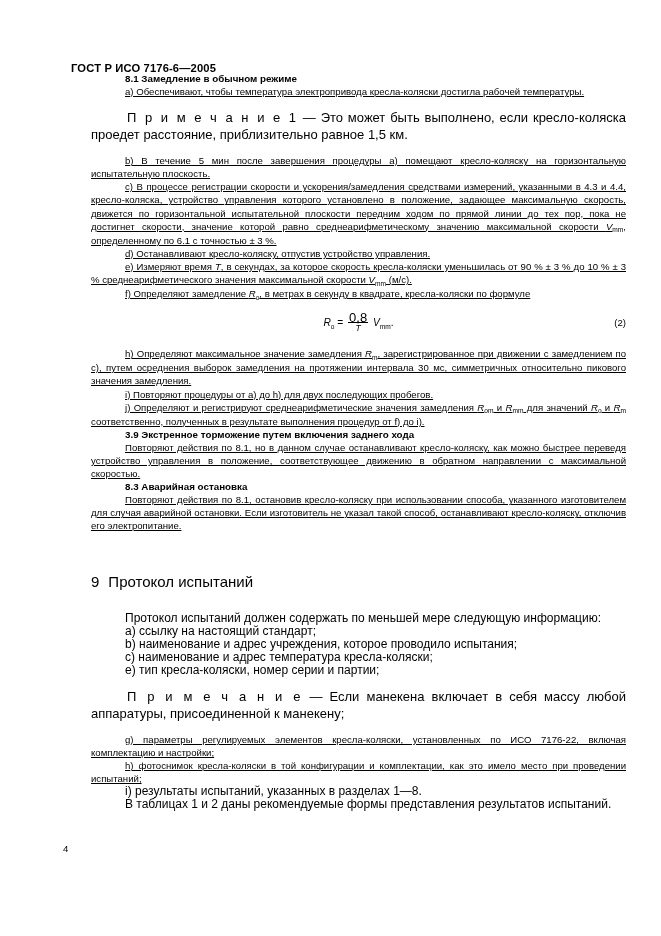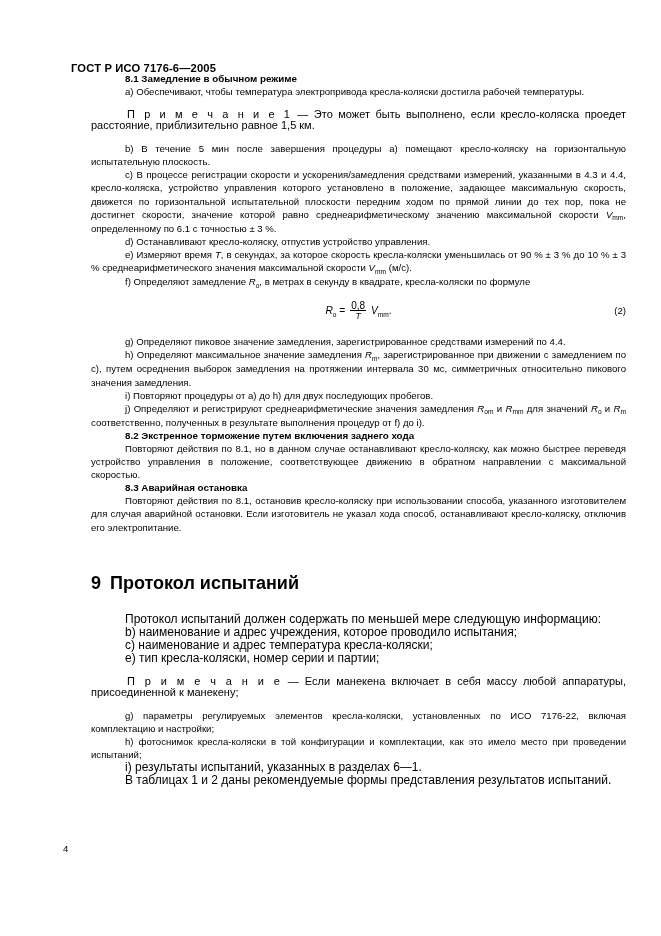--- a/index.html
+++ b/index.html
@@ -39,31 +39,32 @@
   }
   p {
     margin: 0;
     font-size: 9.6px;
     line-height: 13.1px;
     text-align: justify;
     text-justify: inter-word;
   }
   .ind {
     text-indent: 34px;
+    text-decoration: underline;
   }
   .sec-head {
     font-size: 9.8px;
     font-weight: bold;
     line-height: 13.1px;
     margin: 0;
     text-indent: 34px;
   }
   .note {
-    font-size: 11px;
-    line-height: 11px;
+    font-size: 13px;
+    line-height: 17px;
     text-align: justify;
     margin: 0;
     text-indent: 36px;
   }
   .note-lbl {
     letter-spacing: 1.9px;
   }
   .gap-sm { height: 6px; }
   .gap-md { height: 11px; }
   .gap-lg { height: 22px; }
@@ -94,41 +95,41 @@
   .frac {
     display: inline-block;
     vertical-align: middle;
     text-align: center;
     position: relative;
     top: -0.5px;
     margin: 0 2px;
   }
   .frac .num {
     display: block;
-    font-size: 10px;
+    font-size: 13px;
     line-height: 9.5px;
     padding: 0 1px;
   }
   .frac .den {
     display: block;
     font-size: 8.6px;
     line-height: 10px;
     border-top: 1px solid #000;
     font-style: italic;
     padding: 0 1px;
   }
   .eqno {
     position: absolute;
     right: 0;
     top: 10px;
     font-size: 9.6px;
   }
   .bignum-head {
-    font-size: 18px;
-    font-weight: bold;
+    font-size: 15px;
+    font-weight: normal;
     line-height: 16px;
     text-indent: 0;
     margin: 0;
   }
   .bignum-head .n { margin-right: 9px; }
   .list-line {
     font-size: 12px;
     line-height: 13.1px;
     margin: 0;
     text-indent: 34px;
@@ -171,54 +172,54 @@
 
     <div class="gap-sm"></div>
 
     <div class="formula-row">
       <div class="formula"><span class="it"><span>R</span><sub>o</sub></span>&nbsp;<span>=</span>&nbsp;<span class="frac"><span class="num">0,8</span><span class="den">T</span></span>&nbsp;<span class="it"><span>V</span><sub>mm</sub></span><span>.</span></div>
       <div class="eqno">(2)</div>
     </div>
 
     <div class="gap-sm"></div>
 
-    <p class="ind">g)  Определяют пиковое значение замедления, зарегистрированное средствами измерений по 4.4.</p>
 
     <p class="ind"><span>h)  Определяют максимальное значение замедления </span><span class="it"><span>R</span><sub>m</sub></span><span>, зарегистрированное при движении с замедлением по c), путем осреднения выборок замедления на протяжении интервала 30 мс, симметричных относительно пикового значения замедления.</span></p>
 
     <p class="ind">i)  Повторяют процедуры от a) до h) для двух последующих пробегов.</p>
 
     <p class="ind"><span>j)  Определяют и регистрируют среднеарифметические значения замедления </span><span class="it"><span>R</span><sub>om</sub></span><span> и </span><span class="it"><span>R</span><sub>mm</sub></span><span> для значений </span><span class="it"><span>R</span><sub>o</sub></span><span> и </span><span class="it"><span>R</span><sub>m</sub></span><span> соответственно, полученных в результате выполнения процедур от f) до i).</span></p>
 
-    <p class="sec-head">8.2  Экстренное торможение путем включения заднего хода</p>
+    <p class="sec-head">3.9  Экстренное торможение путем включения заднего хода</p>
     <p class="ind">Повторяют действия по 8.1, но в данном случае останавливают кресло-коляску, как можно быстрее переведя устройство управления в положение, соответствующее движению в обратном направлении с максимальной скоростью.</p>
 
     <p class="sec-head">8.3  Аварийная остановка</p>
-    <p class="ind">Повторяют действия по 8.1, остановив кресло-коляску при использовании способа, указанного изготовителем для случая аварийной остановки. Если изготовитель не указал хода способ, останавливают кресло-коляску, отключив его электропитание.</p>
+    <p class="ind">Повторяют действия по 8.1, остановив кресло-коляску при использовании способа, указанного изготовителем для случая аварийной остановки. Если изготовитель не указал такой способ, останавливают кресло-коляску, отключив его электропитание.</p>
 
     <div class="gap-xl"></div>
     <div class="gap-md"></div>
 
     <p class="bignum-head"><span class="n">9</span><span>Протокол испытаний</span></p>
 
     <div class="gap-lg"></div>
 
     <p class="list-line">Протокол испытаний должен содержать по меньшей мере следующую информацию:</p>
+    <p class="list-line">a)  ссылку на настоящий стандарт;</p>
     <p class="list-line">b)  наименование и адрес учреждения, которое проводило испытания;</p>
     <p class="list-line">c)  наименование и адрес температура кресла-коляски;</p>
     <p class="list-line">e)  тип кресла-коляски, номер серии и партии;</p>
 
     <div class="gap-md"></div>
 
     <p class="note"><span class="note-lbl">П р и м е ч а н и е</span><span> — Если манекена включает в себя массу любой аппаратуры, присоединенной к манекену;</span></p>
 
     <div class="gap-md"></div>
 
     <p class="ind">g)  параметры регулируемых элементов кресла-коляски, установленных по ИСО 7176-22, включая комплектацию и настройки;</p>
     <p class="ind">h)  фотоснимок кресла-коляски в той конфигурации и комплектации, как это имело место при проведении испытаний;</p>
-    <p class="list-line">i)  результаты испытаний, указанных в разделах 6—1.</p>
+    <p class="list-line">i)  результаты испытаний, указанных в разделах 1—8.</p>
     <p class="list-line">В таблицах 1 и 2 даны рекомендуемые формы представления результатов испытаний.</p>
 
   </div>
 
   <div class="pagenum">4</div>
 
 </div>
 
 </body></html>

